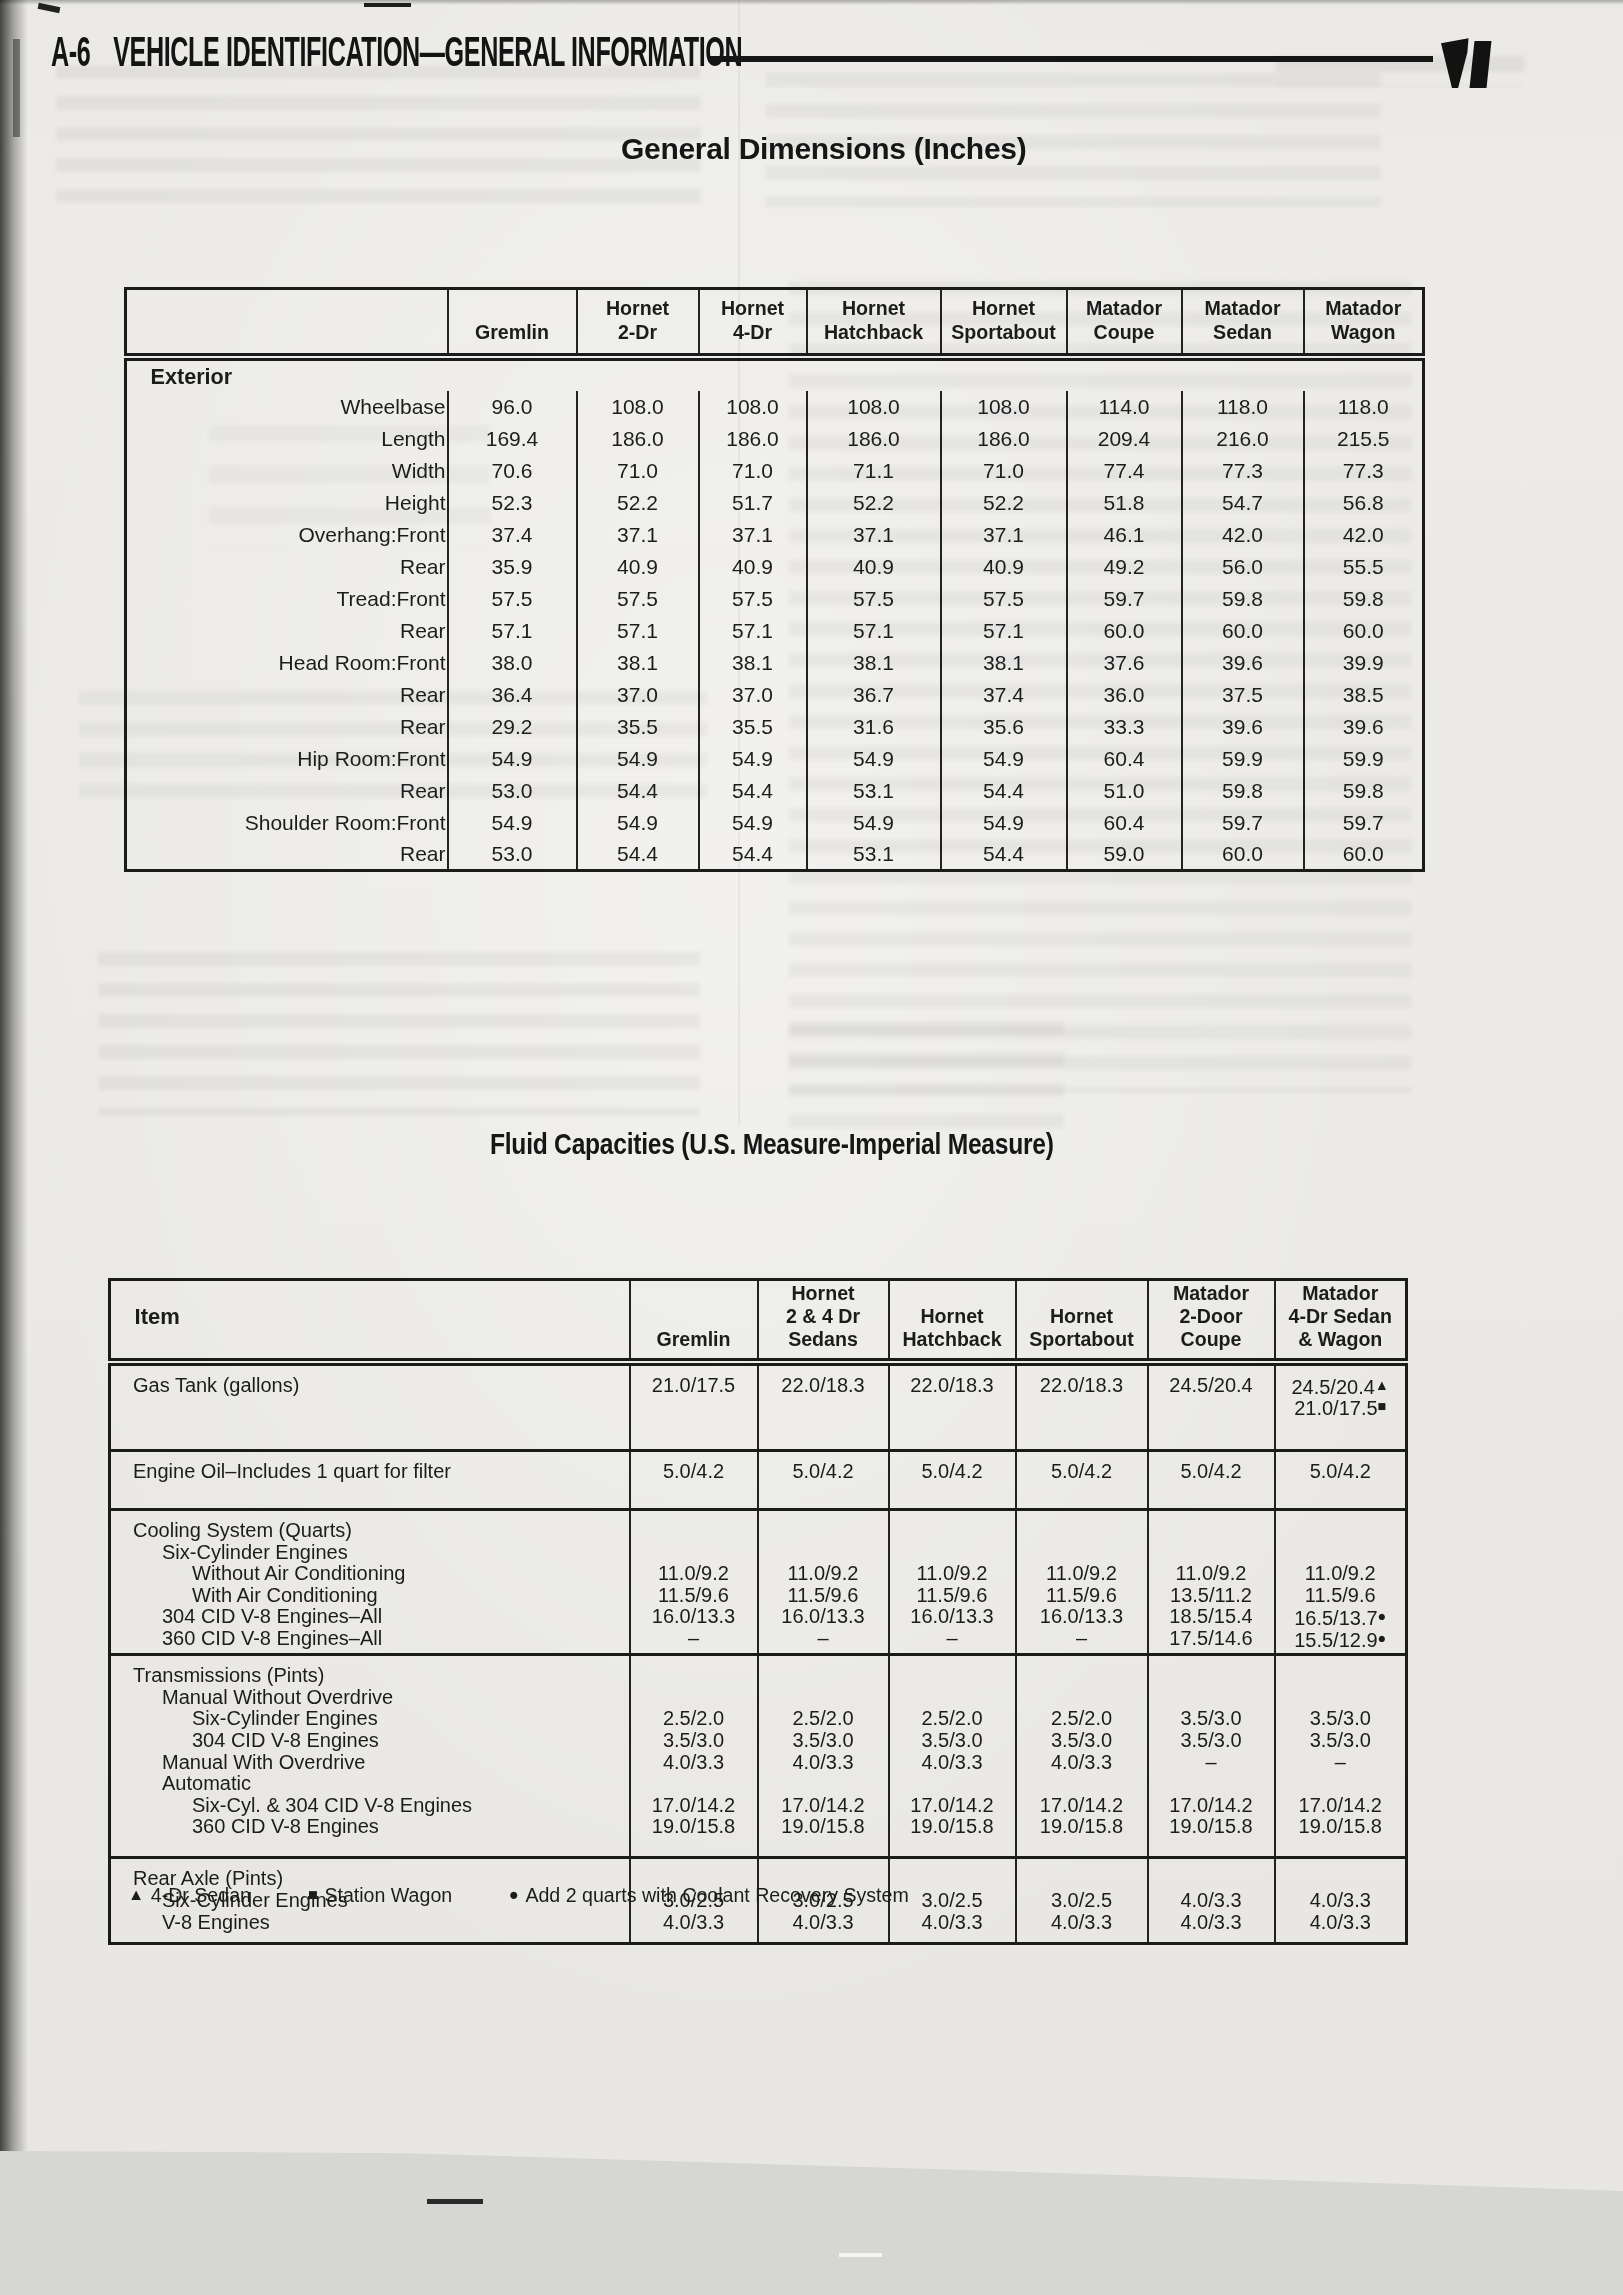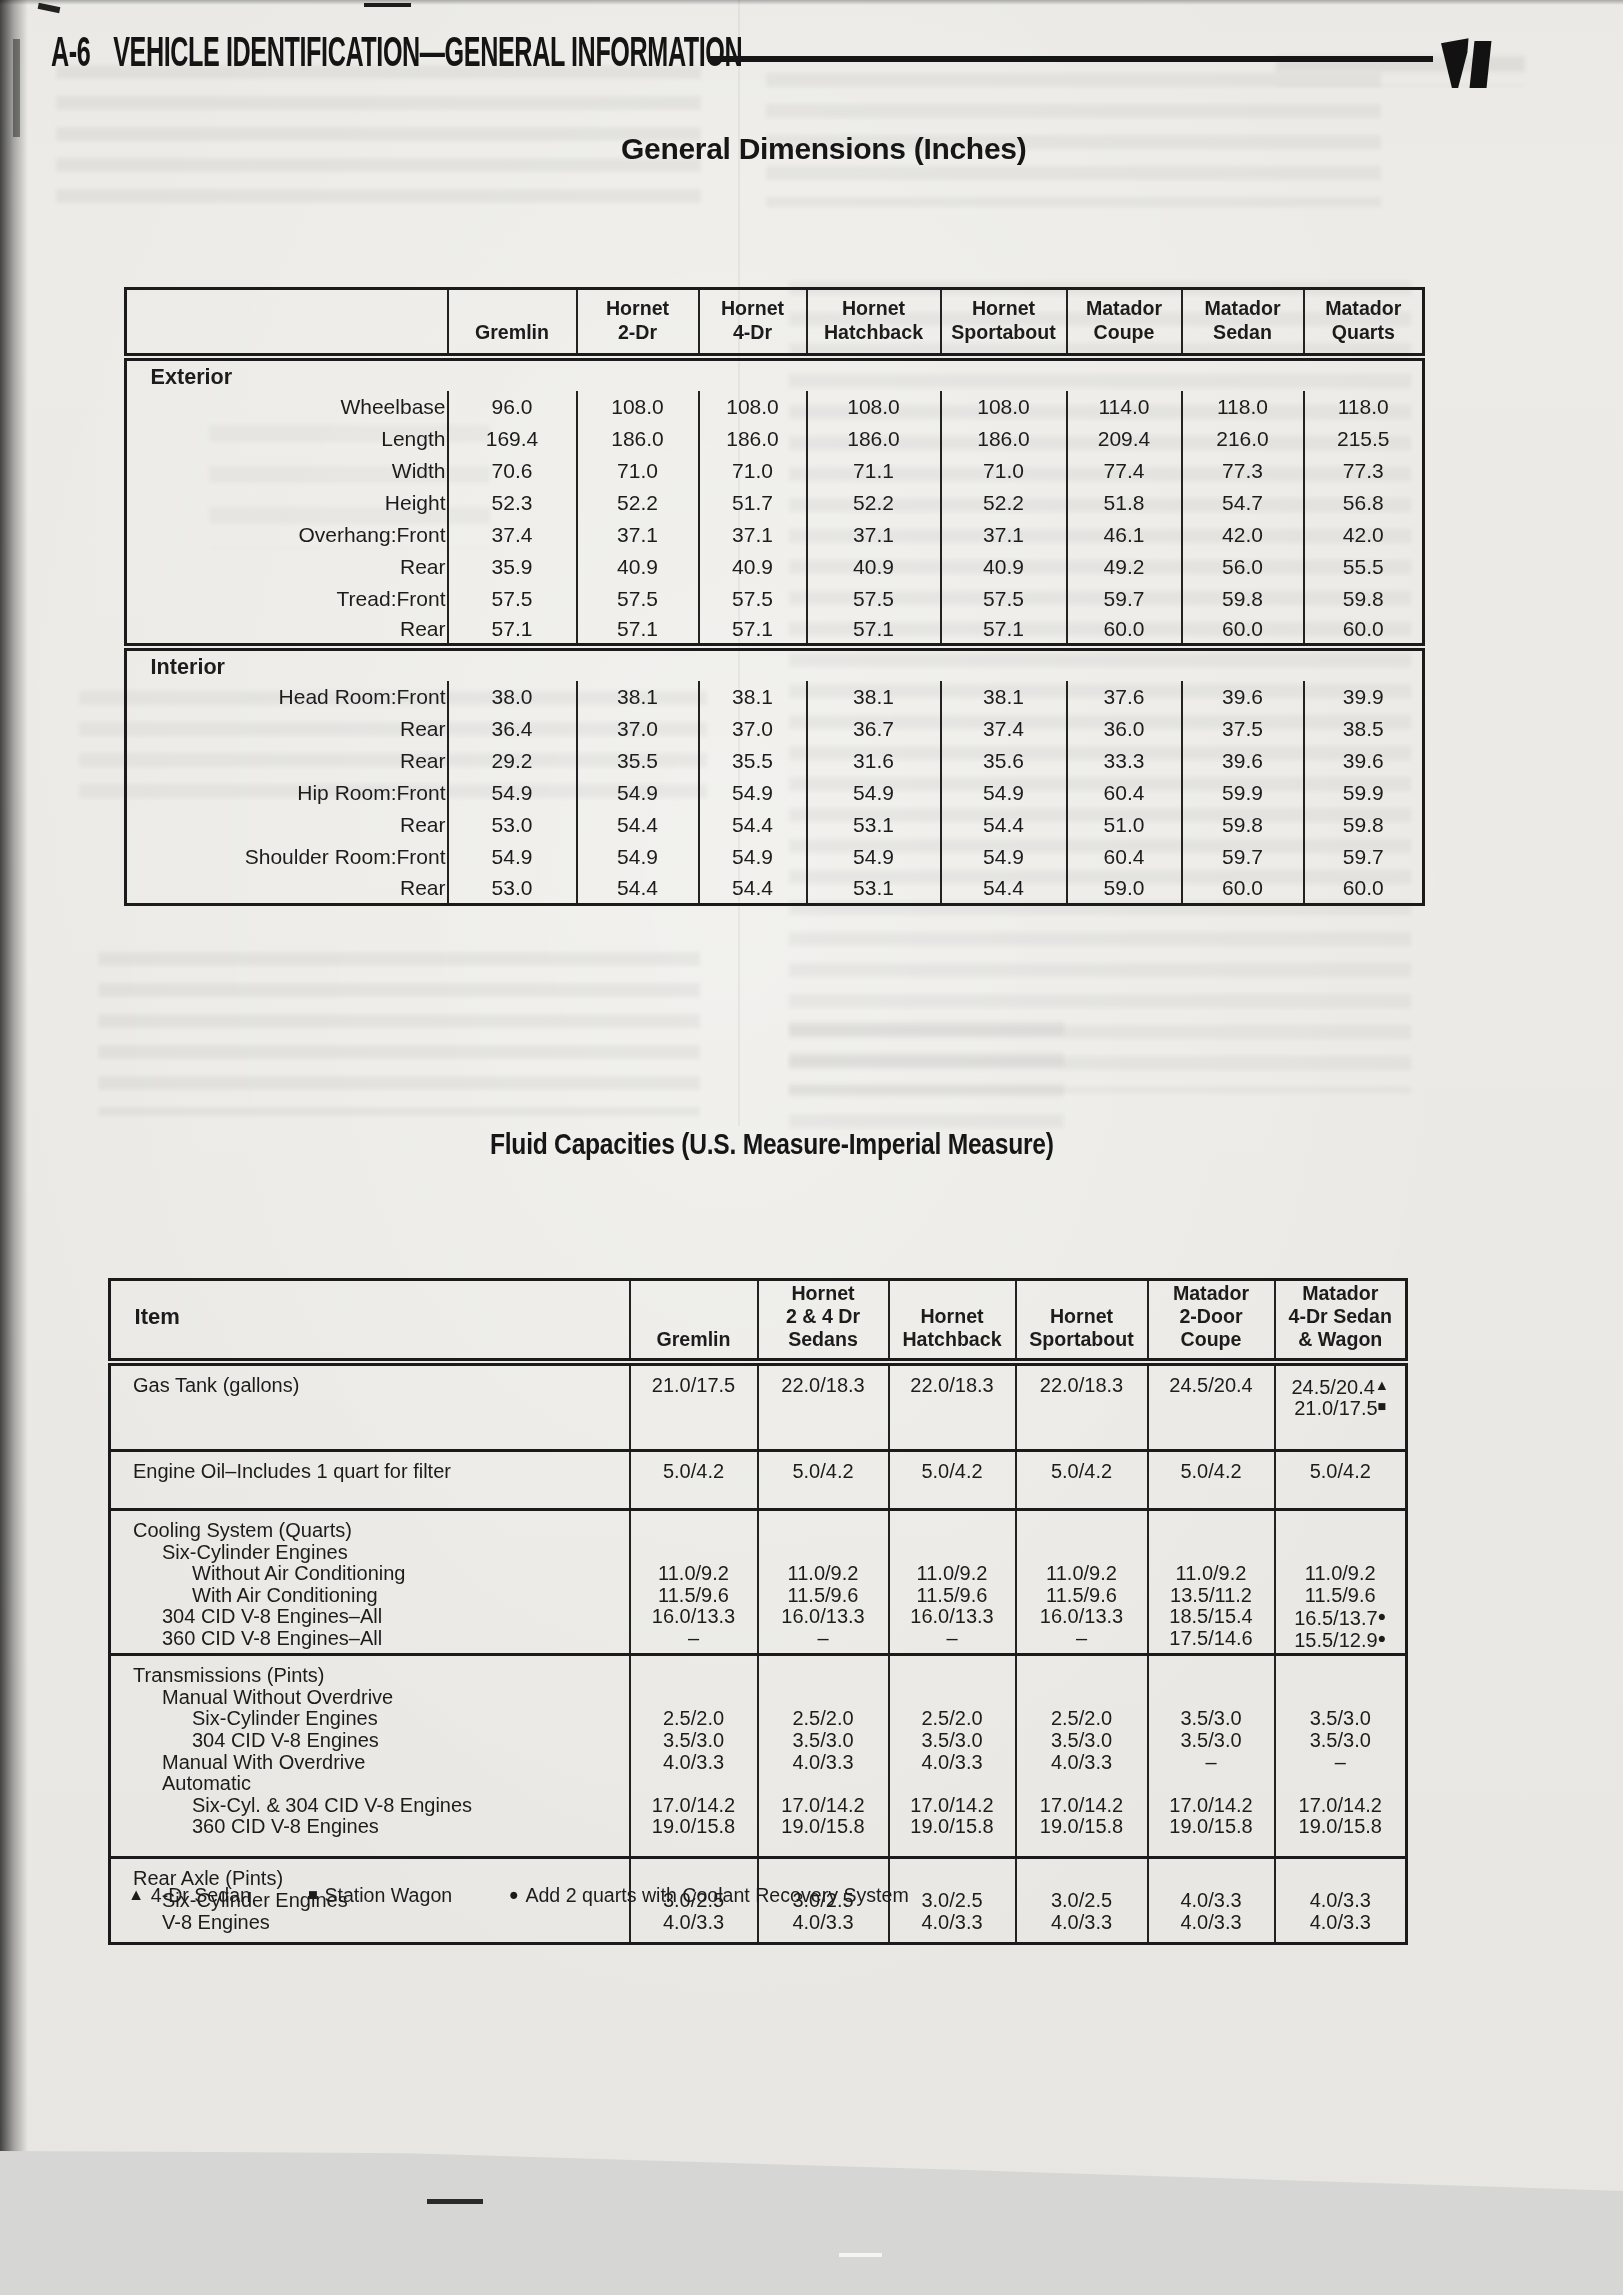--- a/index.html
+++ b/index.html
@@ -180,21 +180,21 @@
             <th>
               <div>Matador</div>
               <div>Coupe</div>
             </th>
             <th>
               <div>Matador</div>
               <div>Sedan</div>
             </th>
             <th>
               <div>Matador</div>
-              <div>Quarts</div>
+              <div>Wagon</div>
             </th>
           </tr>
         </thead>
       <tbody>
           <tr class="section-row">
             <td colspan="9">Exterior</td>
           </tr>
           <tr class="data-row">
             <td class="label"><span class="cat">Wheelbase</span><span class="sub"></span></td>
             <td class="val">96.0</td>
@@ -275,23 +275,20 @@
           <tr class="data-row">
             <td class="label"><span class="cat"></span><span class="sub">Rear</span></td>
             <td class="val">57.1</td>
             <td class="val">57.1</td>
             <td class="val">57.1</td>
             <td class="val">57.1</td>
             <td class="val">57.1</td>
             <td class="val">60.0</td>
             <td class="val">60.0</td>
             <td class="val">60.0</td>
-          </tr>
-          <tr class="section-row second">
-            <td colspan="9">Interior</td>
           </tr>
           <tr class="data-row">
             <td class="label"><span class="cat">Head Room:</span><span class="sub">Front</span></td>
             <td class="val">38.0</td>
             <td class="val">38.1</td>
             <td class="val">38.1</td>
             <td class="val">38.1</td>
             <td class="val">38.1</td>
             <td class="val">37.6</td>
             <td class="val">39.6</td>

